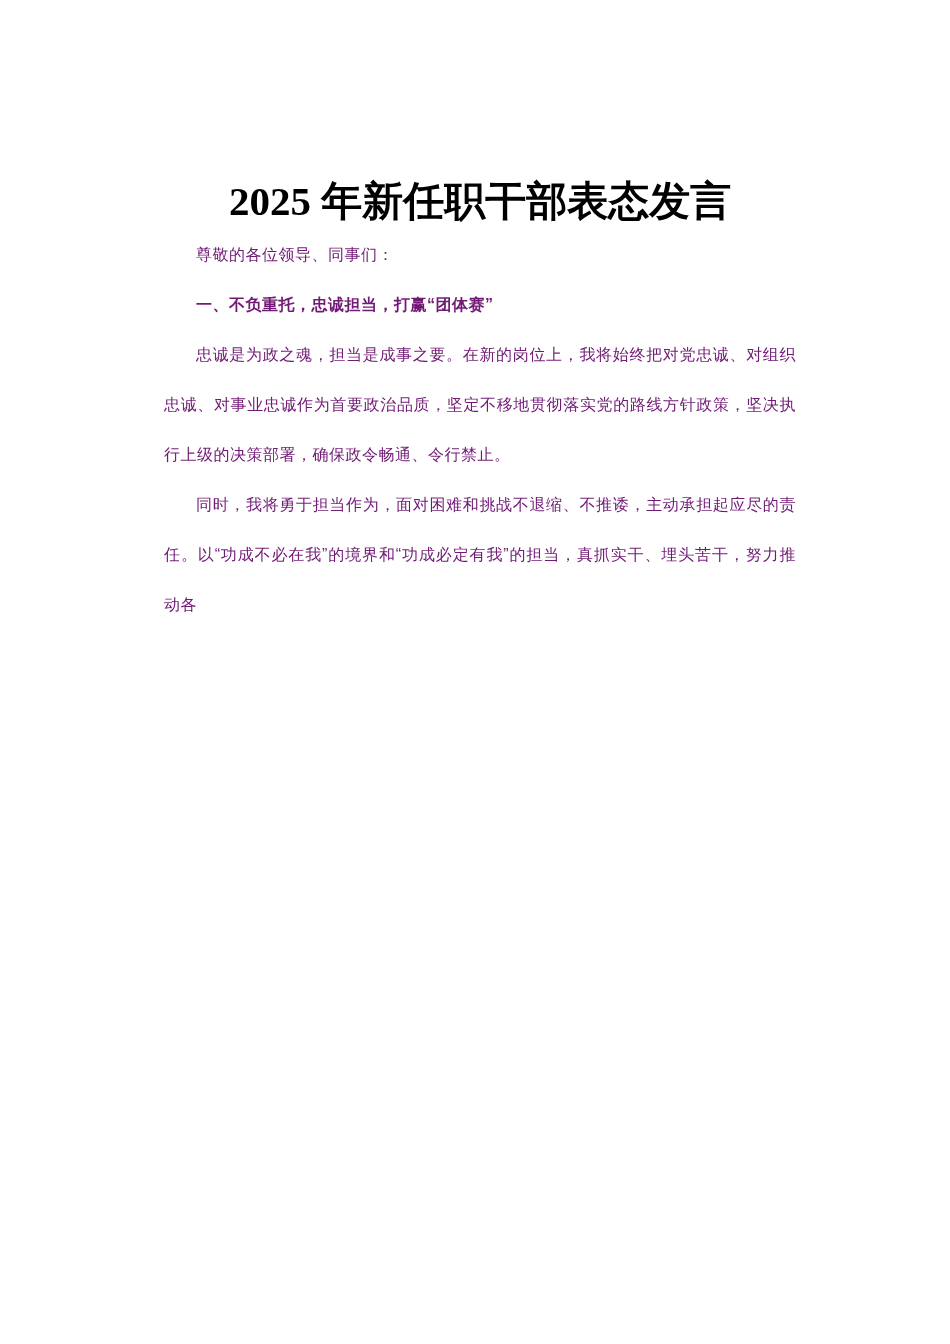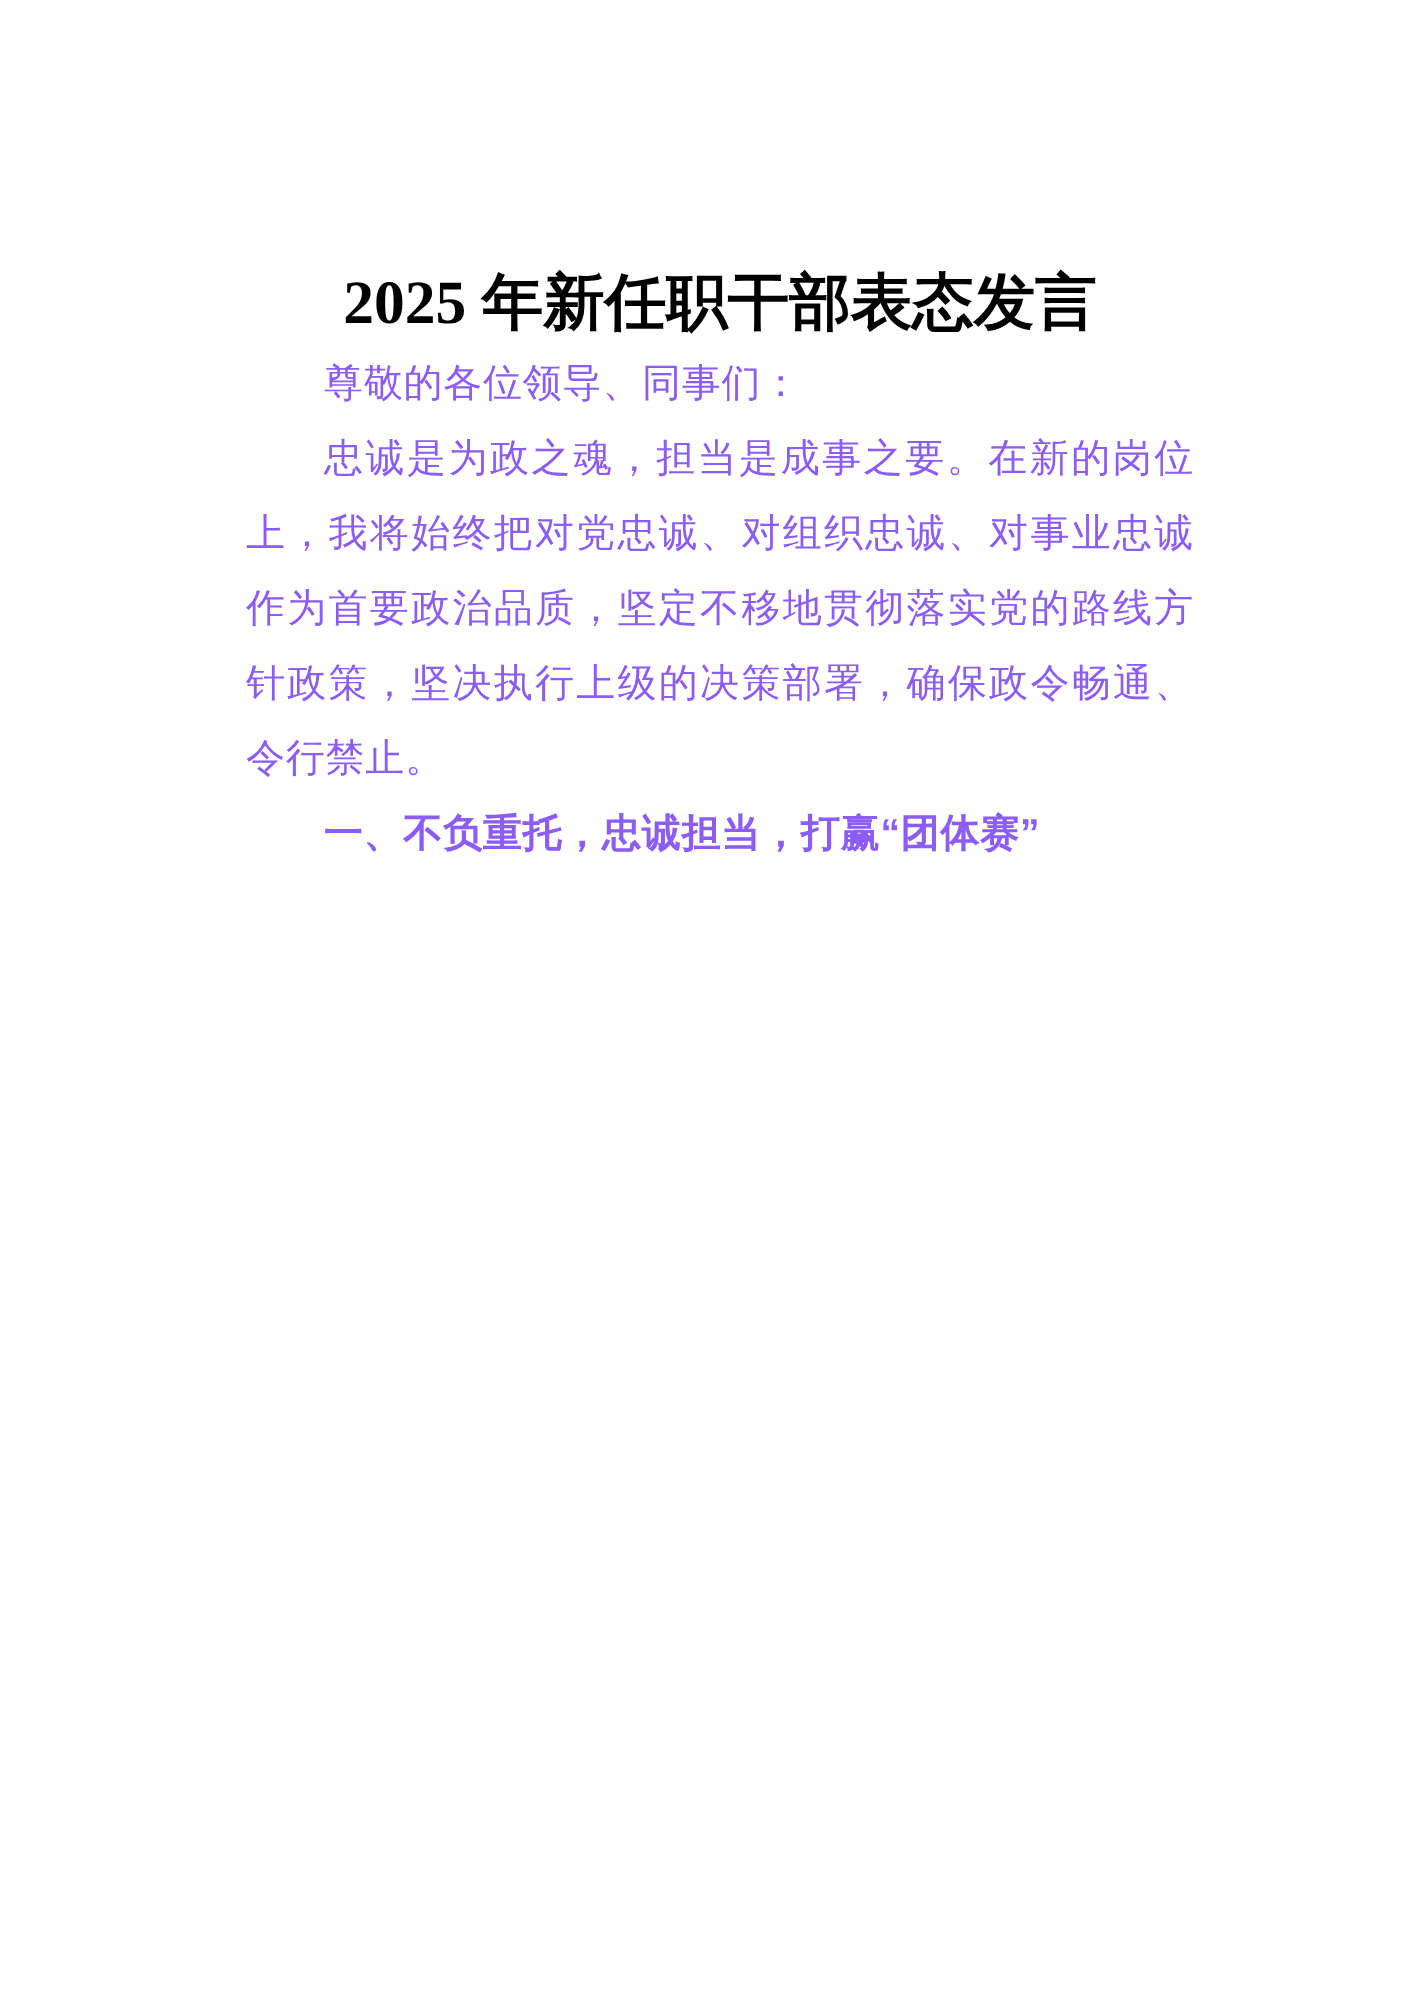--- a/index.html
+++ b/index.html
@@ -30,38 +30,39 @@
     white-space: nowrap;
   }
   .doc-body {
     margin: 0;
     padding: 0;
   }
   .para {
     margin: 0;
     padding: 0;
     font-family: "Liberation Sans", "DejaVu Sans", sans-serif;
-    font-size: 26px;
+    font-size: 16px;
     line-height: 50px;
-    color: #8b5cf6;
+    color: #701a75;
     text-align: justify;
     text-indent: 2em;
     letter-spacing: 0.5px;
   }
   .para.heading {
     font-weight: bold;
     text-align: left;
   }
   .para.salutation {
     text-align: left;
   }
 </style>
 </head>
 <body>
 
 <div class="page">
   <h1 class="doc-title">2025 年新任职干部表态发言</h1>
   <div class="doc-body" id="doc-body">
       <p class="para salutation">尊敬的各位领导、同事们：</p>
+      <p class="para heading">一、不负重托，忠诚担当，打赢“团体赛”</p>
       <p class="para body">忠诚是为政之魂，担当是成事之要。在新的岗位上，我将始终把对党忠诚、对组织忠诚、对事业忠诚作为首要政治品质，坚定不移地贯彻落实党的路线方针政策，坚决执行上级的决策部署，确保政令畅通、令行禁止。</p>
-      <p class="para heading">一、不负重托，忠诚担当，打赢“团体赛”</p>
+      <p class="para body">同时，我将勇于担当作为，面对困难和挑战不退缩、不推诿，主动承担起应尽的责任。以“功成不必在我”的境界和“功成必定有我”的担当，真抓实干、埋头苦干，努力推动各</p>
     </div>
 </div>
 
 </body></html>

